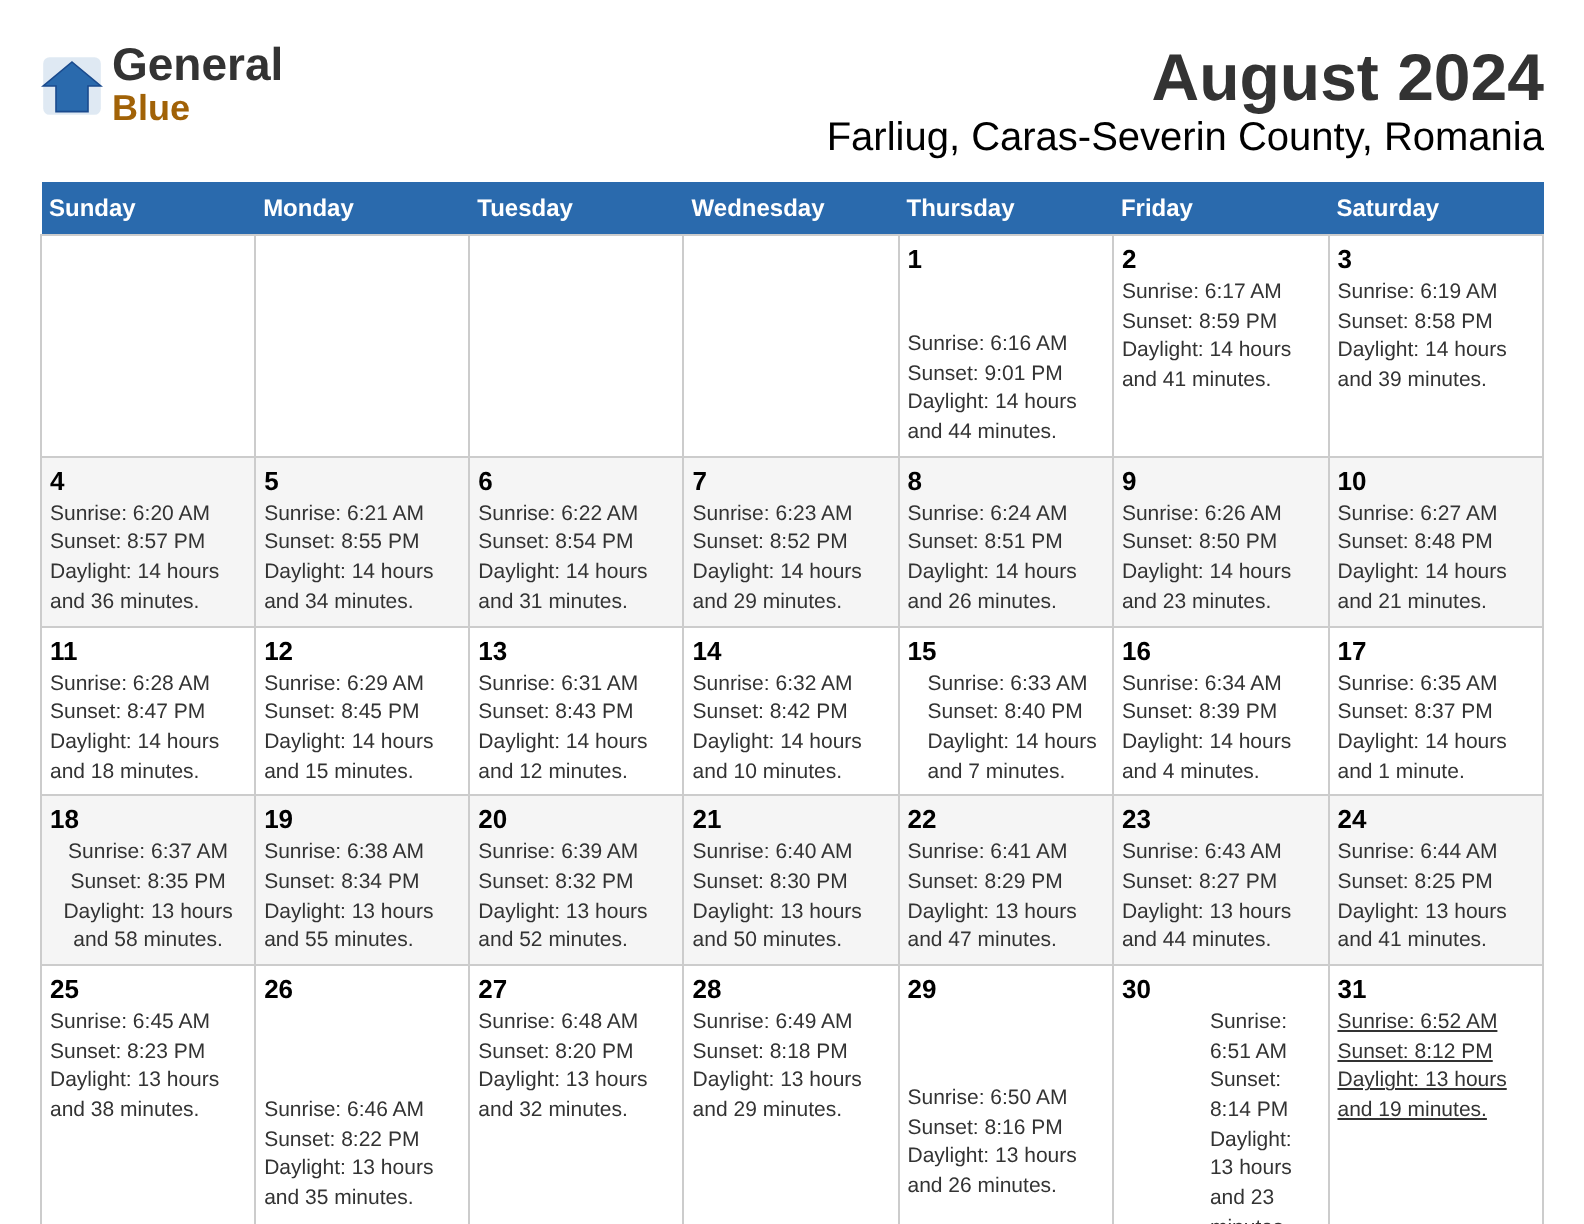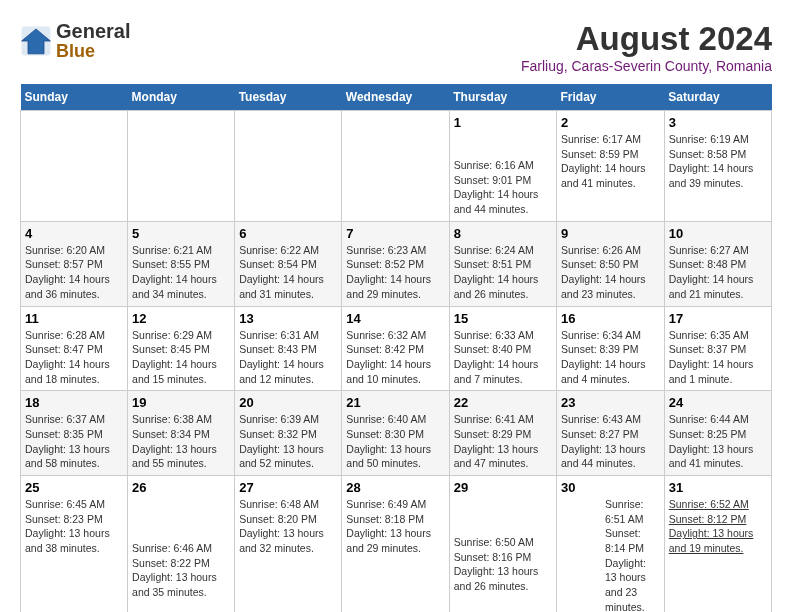--- a/index.html
+++ b/index.html
@@ -19,21 +19,21 @@
     .logo {
       display: flex;
       align-items: center;
     }
     .logo-text {
       display: flex;
       flex-direction: column;
       line-height: 1.1;
     }
     .logo-general {
-      font-size: 20px;
+      font-size: 23px;
       font-weight: bold;
       color: #333;
     }
     .logo-blue {
       font-size: 18px;
       font-weight: bold;
       color: #a16207;
     }
     .logo-icon {
       width: 32px;
@@ -42,22 +42,22 @@
     }
     .title-section {
       text-align: right;
     }
     .main-title {
       font-size: 33px;
       font-weight: bold;
       color: #333;
     }
     .subtitle {
-      font-size: 14px;
-      color: #701a75;
+      font-size: 20px;
+      color: #000000;
     }
     table {
       width: 100%;
       border-collapse: collapse;
       font-size: 11px;
     }
     th {
       background-color: #2a6aad;
       color: white;
       padding: 6px 4px;
@@ -216,41 +216,41 @@
 Daylight: 14 hours and 12 minutes.</div>
         </td>
         <td>
           <span class="day-number">14</span>
           <div class="day-info" style="white-space: pre-line;">Sunrise: 6:32 AM
 Sunset: 8:42 PM
 Daylight: 14 hours and 10 minutes.</div>
         </td>
         <td>
           <span class="day-number">15</span>
-          <div class="day-info" style="white-space: pre-line;">Sunrise: 6:33 AM
+          <div class="day-info" style="white-space: pre-line; margin-left: 10px;">Sunrise: 6:33 AM
 Sunset: 8:40 PM
 Daylight: 14 hours and 7 minutes.</div>
         </td>
         <td>
           <span class="day-number">16</span>
           <div class="day-info" style="white-space: pre-line;">Sunrise: 6:34 AM
 Sunset: 8:39 PM
 Daylight: 14 hours and 4 minutes.</div>
         </td>
         <td>
           <span class="day-number">17</span>
           <div class="day-info" style="white-space: pre-line;">Sunrise: 6:35 AM
 Sunset: 8:37 PM
 Daylight: 14 hours and 1 minute.</div>
         </td>
       </tr>
       <tr>
         <td>
           <span class="day-number">18</span>
-          <div class="day-info" style="white-space: pre-line;">Sunrise: 6:37 AM
+          <div class="day-info" style="white-space: pre-line; text-align: center;">Sunrise: 6:37 AM
 Sunset: 8:35 PM
 Daylight: 13 hours and 58 minutes.</div>
         </td>
         <td>
           <span class="day-number">19</span>
           <div class="day-info" style="white-space: pre-line;">Sunrise: 6:38 AM
 Sunset: 8:34 PM
 Daylight: 13 hours and 55 minutes.</div>
         </td>
         <td>

